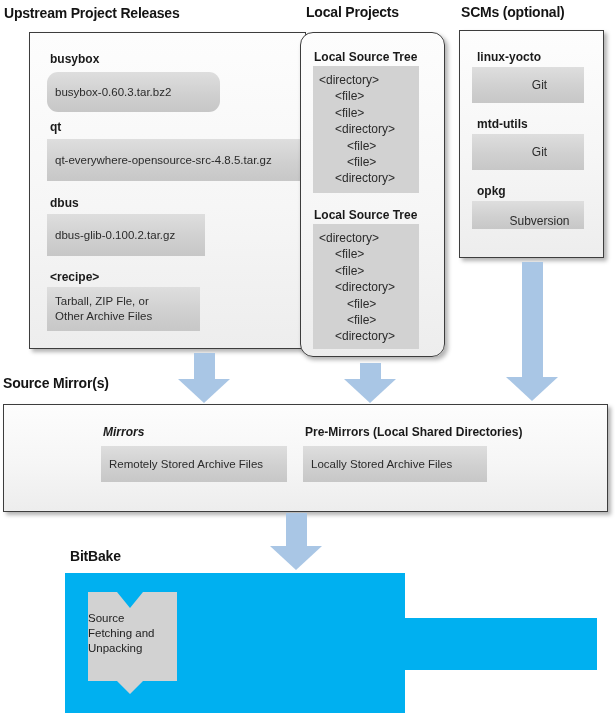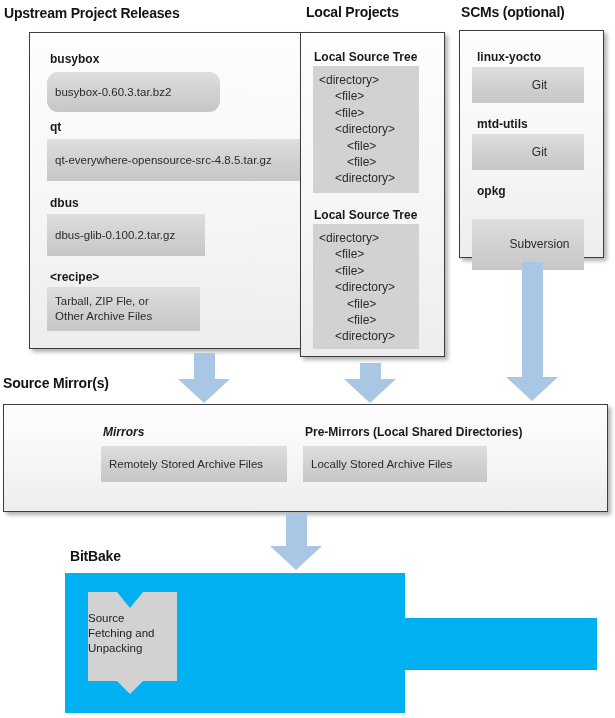--- a/index.html
+++ b/index.html
@@ -70,21 +70,21 @@
       <span>dbus-glib-0.100.2.tar.gz</span>
     </div>
 
     <div class="lbl" style="left:20px;top:237px;">&lt;recipe&gt;</div>
     <div class="file-box" style="left:17px;top:254px;width:153px;height:44px;">
       <span>Tarball, ZIP Fle, or</span>
       <span>Other Archive Files</span>
     </div>
   </div>
 
-  <div class="panel" style="left:300px;top:32px;width:145px;height:325px;">
+  <div class="panel" style="left:300px;top:32px;width:145px;height:325px;border-radius:13px;">
     <div class="lbl" style="left:13px;top:17px;">Local Source Tree</div>
     <div class="tree-box" style="left:12px;top:33px;width:106px;height:127px;">
       <div class="tline ind0">&lt;directory&gt;</div>
       <div class="tline ind1">&lt;file&gt;</div>
       <div class="tline ind1">&lt;file&gt;</div>
       <div class="tline ind1">&lt;directory&gt;</div>
       <div class="tline ind2">&lt;file&gt;</div>
       <div class="tline ind2">&lt;file&gt;</div>
       <div class="tline ind1">&lt;directory&gt;</div>
     </div>
@@ -106,21 +106,21 @@
     <div class="file-box center" style="left:12px;top:36px;width:112px;height:36px;">
       <span>Git</span>
     </div>
 
     <div class="lbl" style="left:17px;top:86px;">mtd-utils</div>
     <div class="file-box center" style="left:12px;top:103px;width:112px;height:36px;">
       <span>Git</span>
     </div>
 
     <div class="lbl" style="left:17px;top:153px;">opkg</div>
-    <div class="file-box center" style="left:12px;top:188px;width:112px;height:51px;">
+    <div class="file-box center" style="left:12px;top:170px;width:112px;height:28px;justify-content:flex-end;">
       <span>Subversion</span>
     </div>
   </div>
 
   <div class="arrow" style="left:178px;top:353px;">
     <div class="shaft" style="height:26px;"></div>
     <div class="head"></div>
   </div>
   <div class="arrow" style="left:344px;top:363px;">
     <div class="shaft" style="height:16px;"></div>

